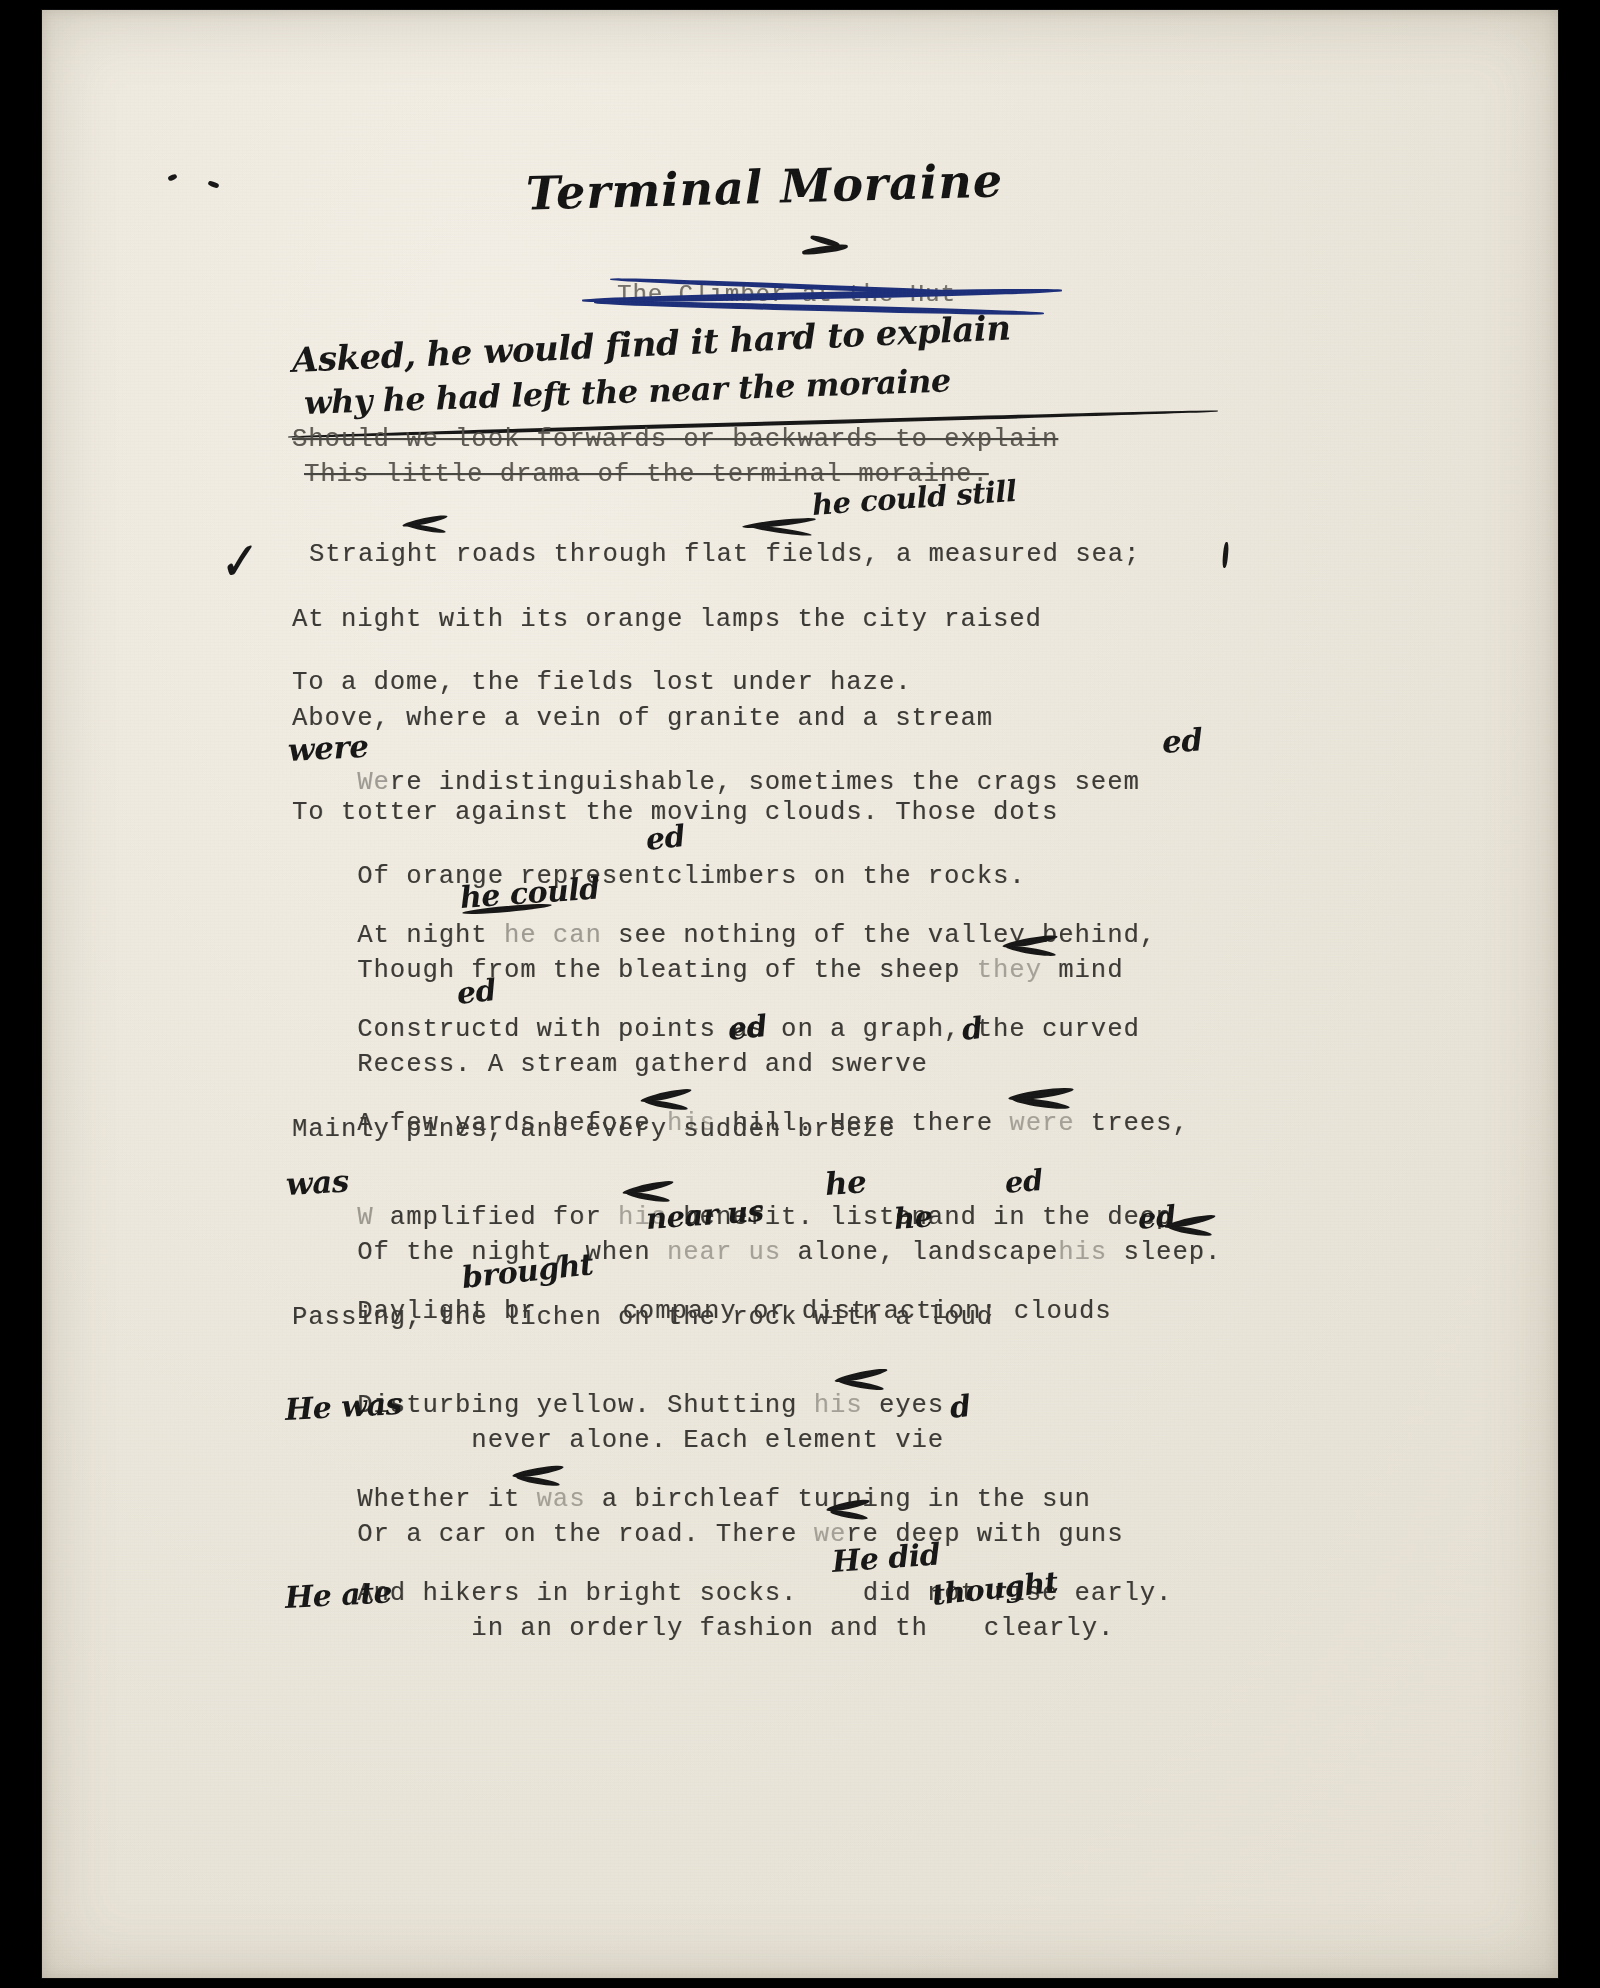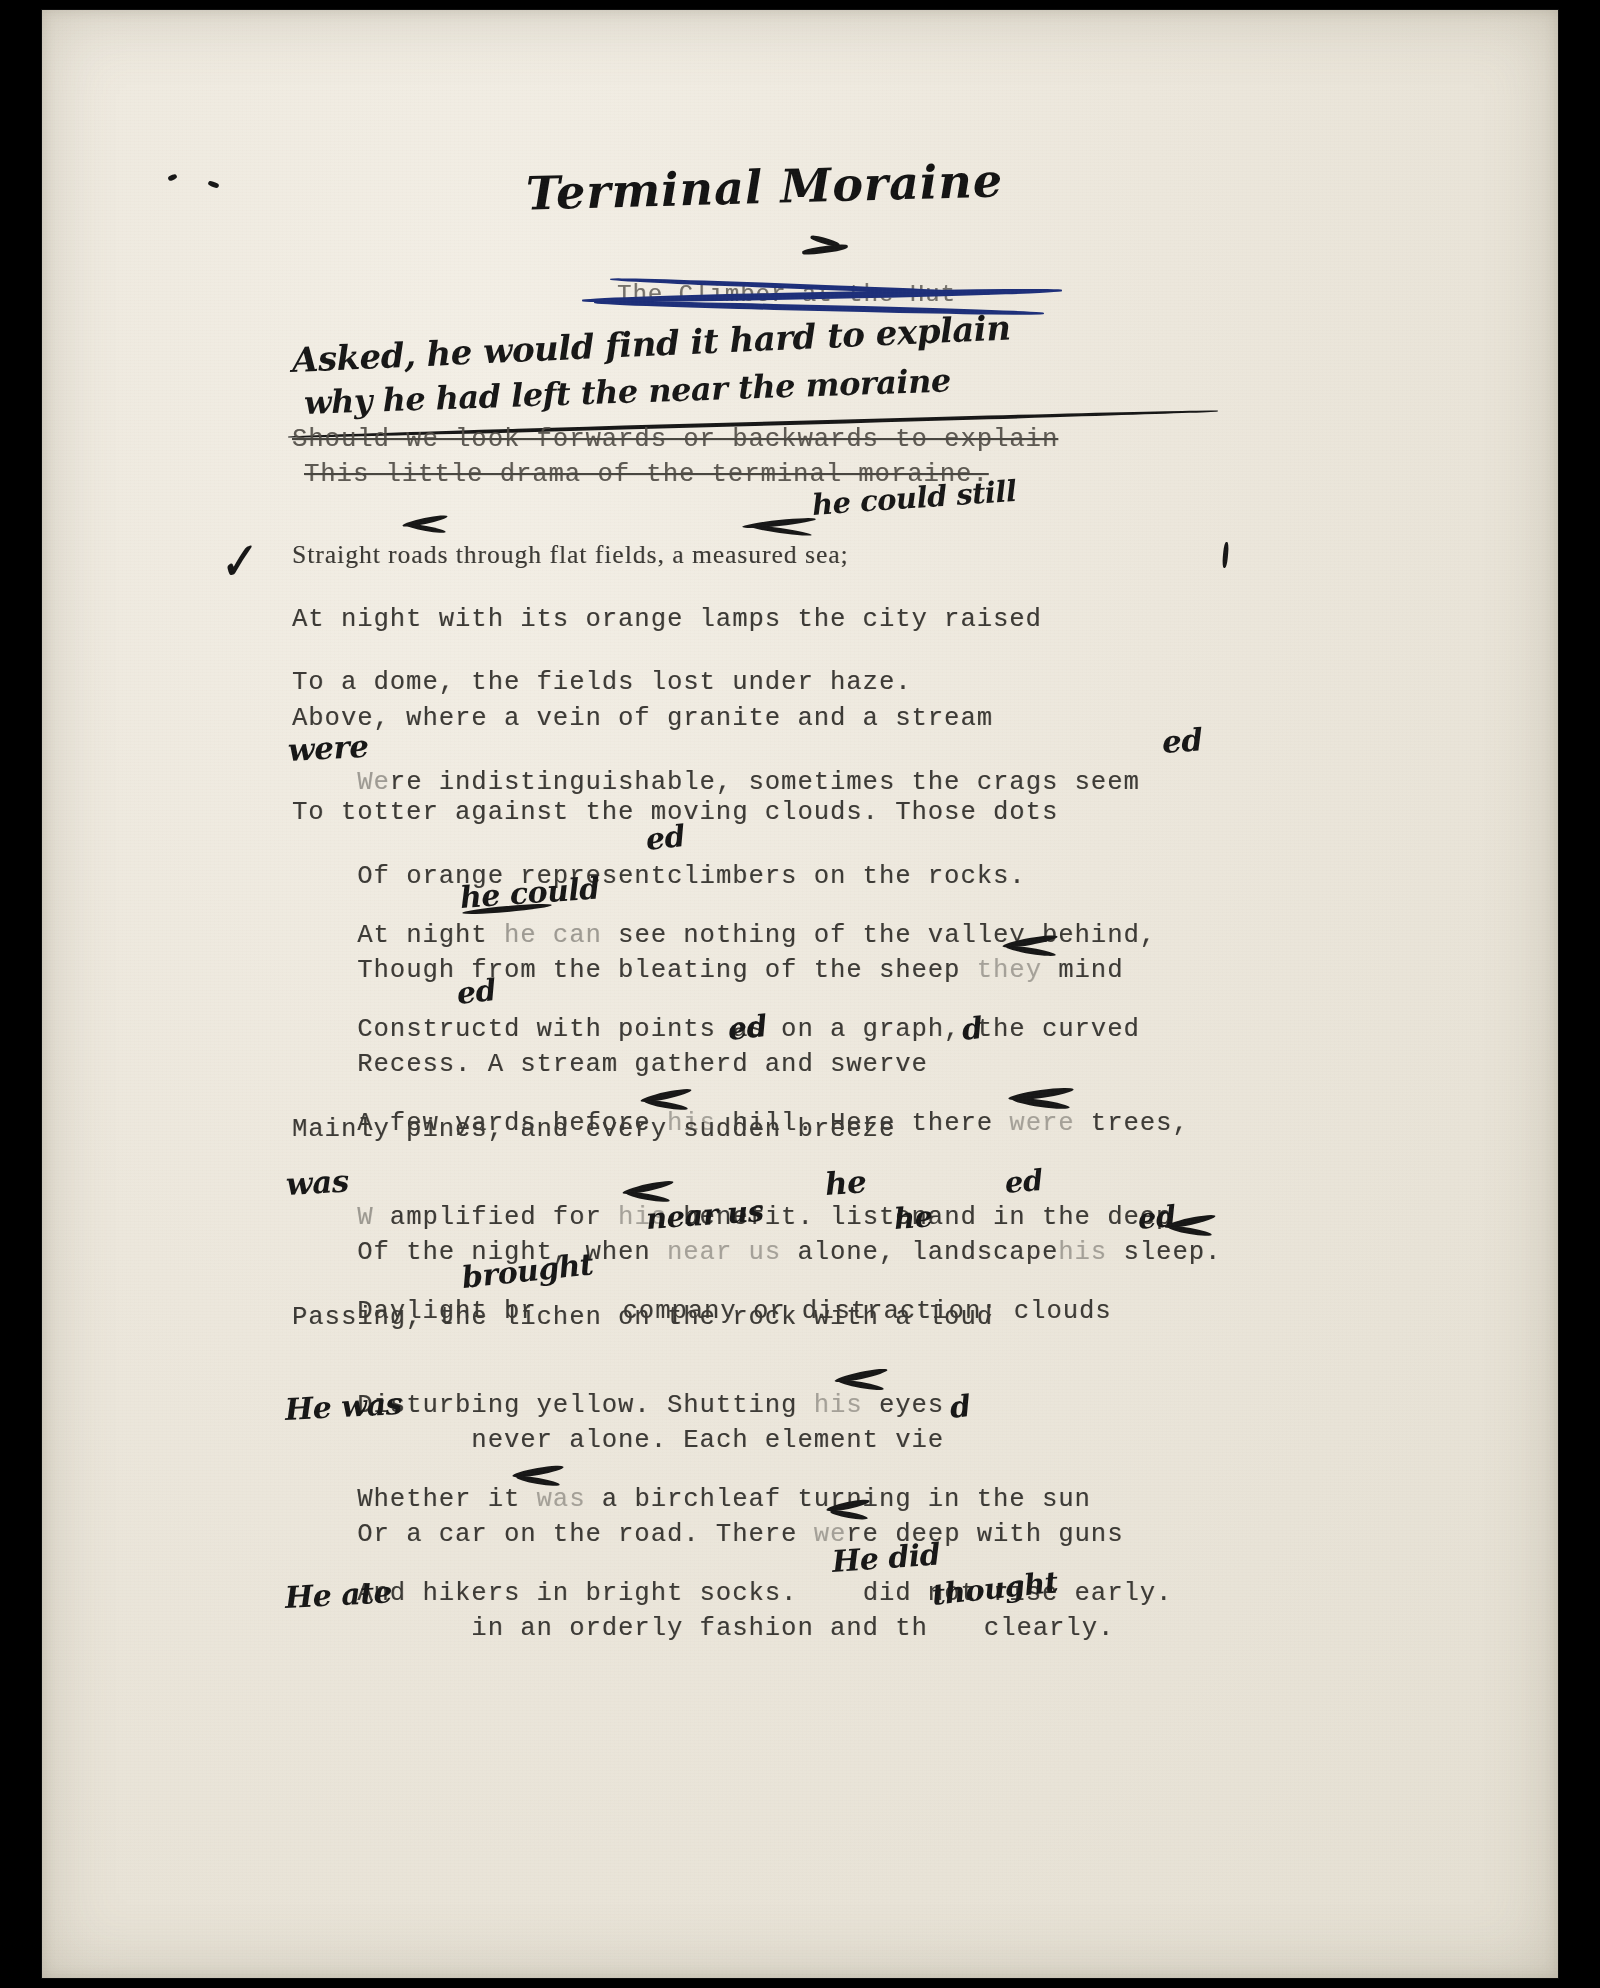--- a/index.html
+++ b/index.html
@@ -132,21 +132,21 @@
   <div class="scribble" style="left:360px;top:498px;">
     <i style="left:0;top:10px;width:46px;height:6px;transform:rotate(-12deg)"></i>
     <i style="left:4px;top:18px;width:40px;height:5px;transform:rotate(10deg)"></i>
   </div>
   <div class="scribble" style="left:700px;top:498px;">
     <i style="left:0;top:12px;width:74px;height:6px;transform:rotate(-6deg)"></i>
     <i style="left:6px;top:20px;width:64px;height:5px;transform:rotate(8deg)"></i>
   </div>
   <div class="hw" style="left:770px;top:478px;font-size:29px;transform:rotate(-4deg);">he could still</div>
 
-  <div class="tw" style="left:250px;top:530px;font-family:Liberation Serif, serif;">Straight roads through flat fields, a measured sea;</div>
+  <div class="tw" style="left:267px;top:530px;">Straight roads through flat fields, a measured sea;</div>
   <div class="stroke" style="left:1181px;top:532px;width:5px;height:26px;transform:rotate(5deg)"></div>
 
   <div class="tw" style="left:250px;top:595px;">At night with its orange lamps the city raised</div>
   <div class="tw" style="left:250px;top:630px;margin-top:28px;">To a dome, the fields lost under haze.</div>
 
   <div class="tw" style="left:250px;top:694px;">Above, where a vein of granite and a stream</div>
   <div class="tw" style="left:250px;top:729px;">
     <span style="opacity:.45">We</span><span>re indistinguishable, sometimes the crags seem</span>
   </div>
   <div class="hw" style="left:246px;top:722px;font-size:31px;transform:rotate(-3deg);">were</div>

